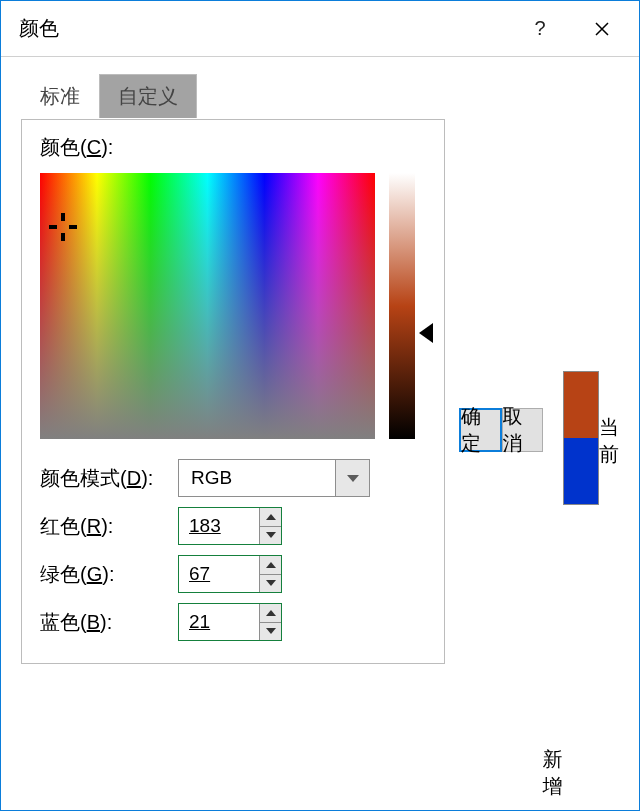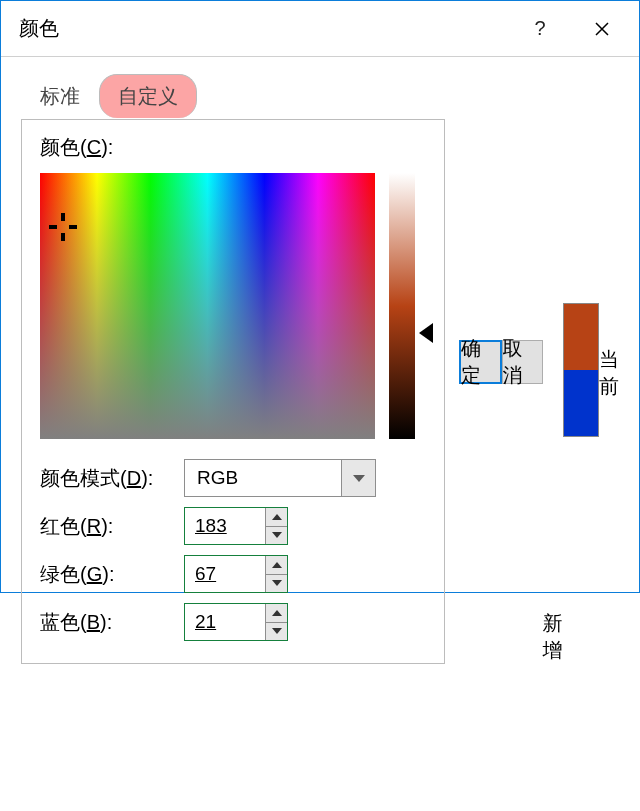--- a/index.html
+++ b/index.html
@@ -7,21 +7,21 @@
   body {
     font-family: "Microsoft YaHei", "Segoe UI", sans-serif;
     font-size: 17px;
     background: #fff;
     width: 640px;
     height: 811px;
     overflow: hidden;
   }
   .dialog {
     width: 640px;
-    height: 593px;
+    height: 811px;
     border: 1px solid #0b7dda;
     display: flex;
     flex-direction: column;
   }
   .titlebar {
     height: 56px;
     display: flex;
     align-items: center;
     padding: 0 6px 0 18px;
     border-bottom: 1px solid #d0d0d0;
@@ -57,22 +57,21 @@
     font-size: 20px;
     color: #444;
     border: 1px solid transparent;
     border-bottom: none;
     position: relative;
     top: 1px;
     text-align: right;
   }
   .tab.active {
     border-color: #bcbcbc;
-    background: #fca5a5;
-    border-radius: 18px;
+    background: #a3a3a3;
   }
   .tab-pane {
     border: 1px solid #bcbcbc;
     padding: 14px 18px 22px 18px;
   }
   .fld-label { font-size: 20px; color: #000; margin-bottom: 12px; }
   .accel { text-decoration: underline; }
   .color-area {
     display: flex;
     align-items: stretch;
@@ -125,21 +124,21 @@
     right: -10px;
     top: 150px;
     width: 0; height: 0;
     border-top: 10px solid transparent;
     border-bottom: 10px solid transparent;
     border-right: 14px solid #000;
   }
   .row {
     display: flex;
     align-items: center;
-    gap: 14px;
+    gap: 8px;
     margin-top: 10px;
   }
   .row-label { width: 130px; font-size: 20px; }
   .combo {
     width: 192px; height: 38px;
     border: 1px solid #8e8e8e;
     display: flex; align-items: center;
   }
   .combo-text { flex: 1; padding: 0 12px; font-size: 19px; }
   .combo-btn {

